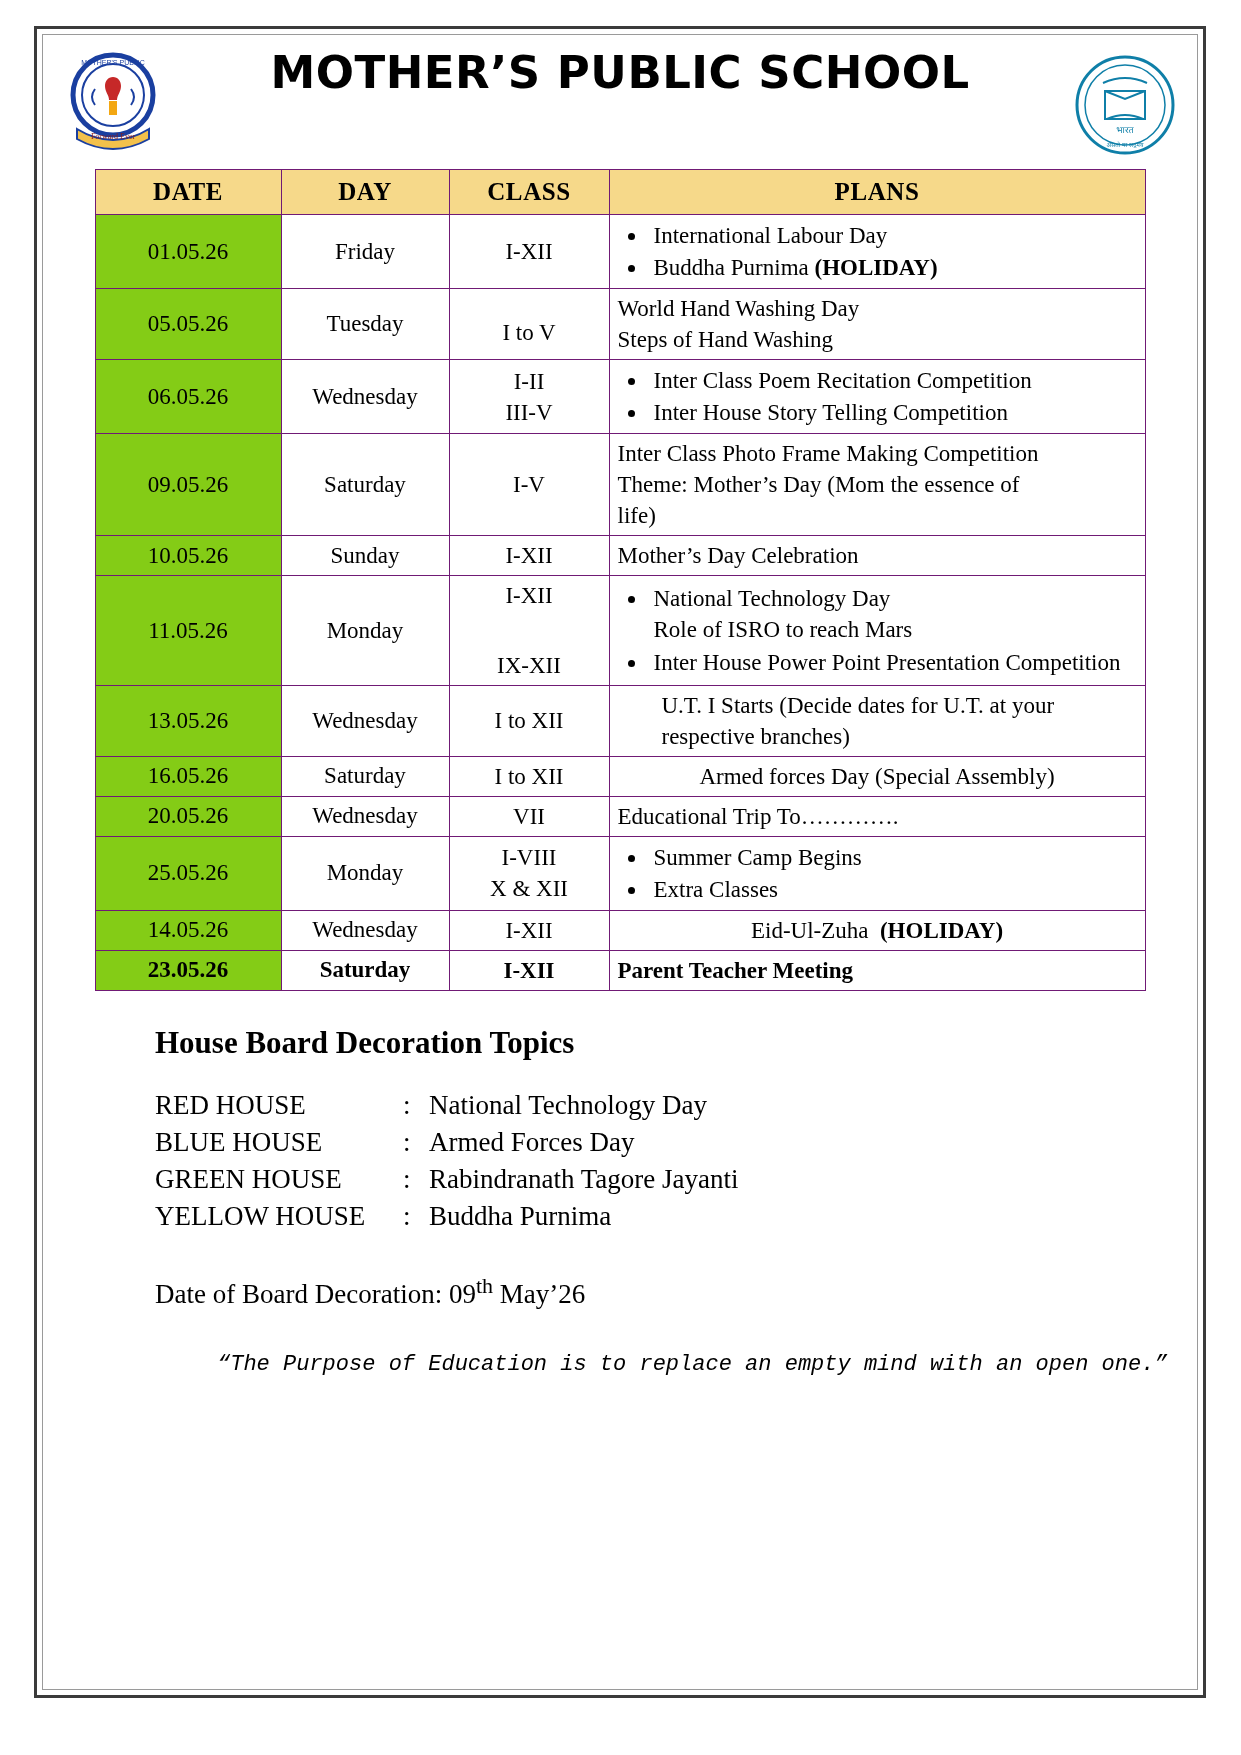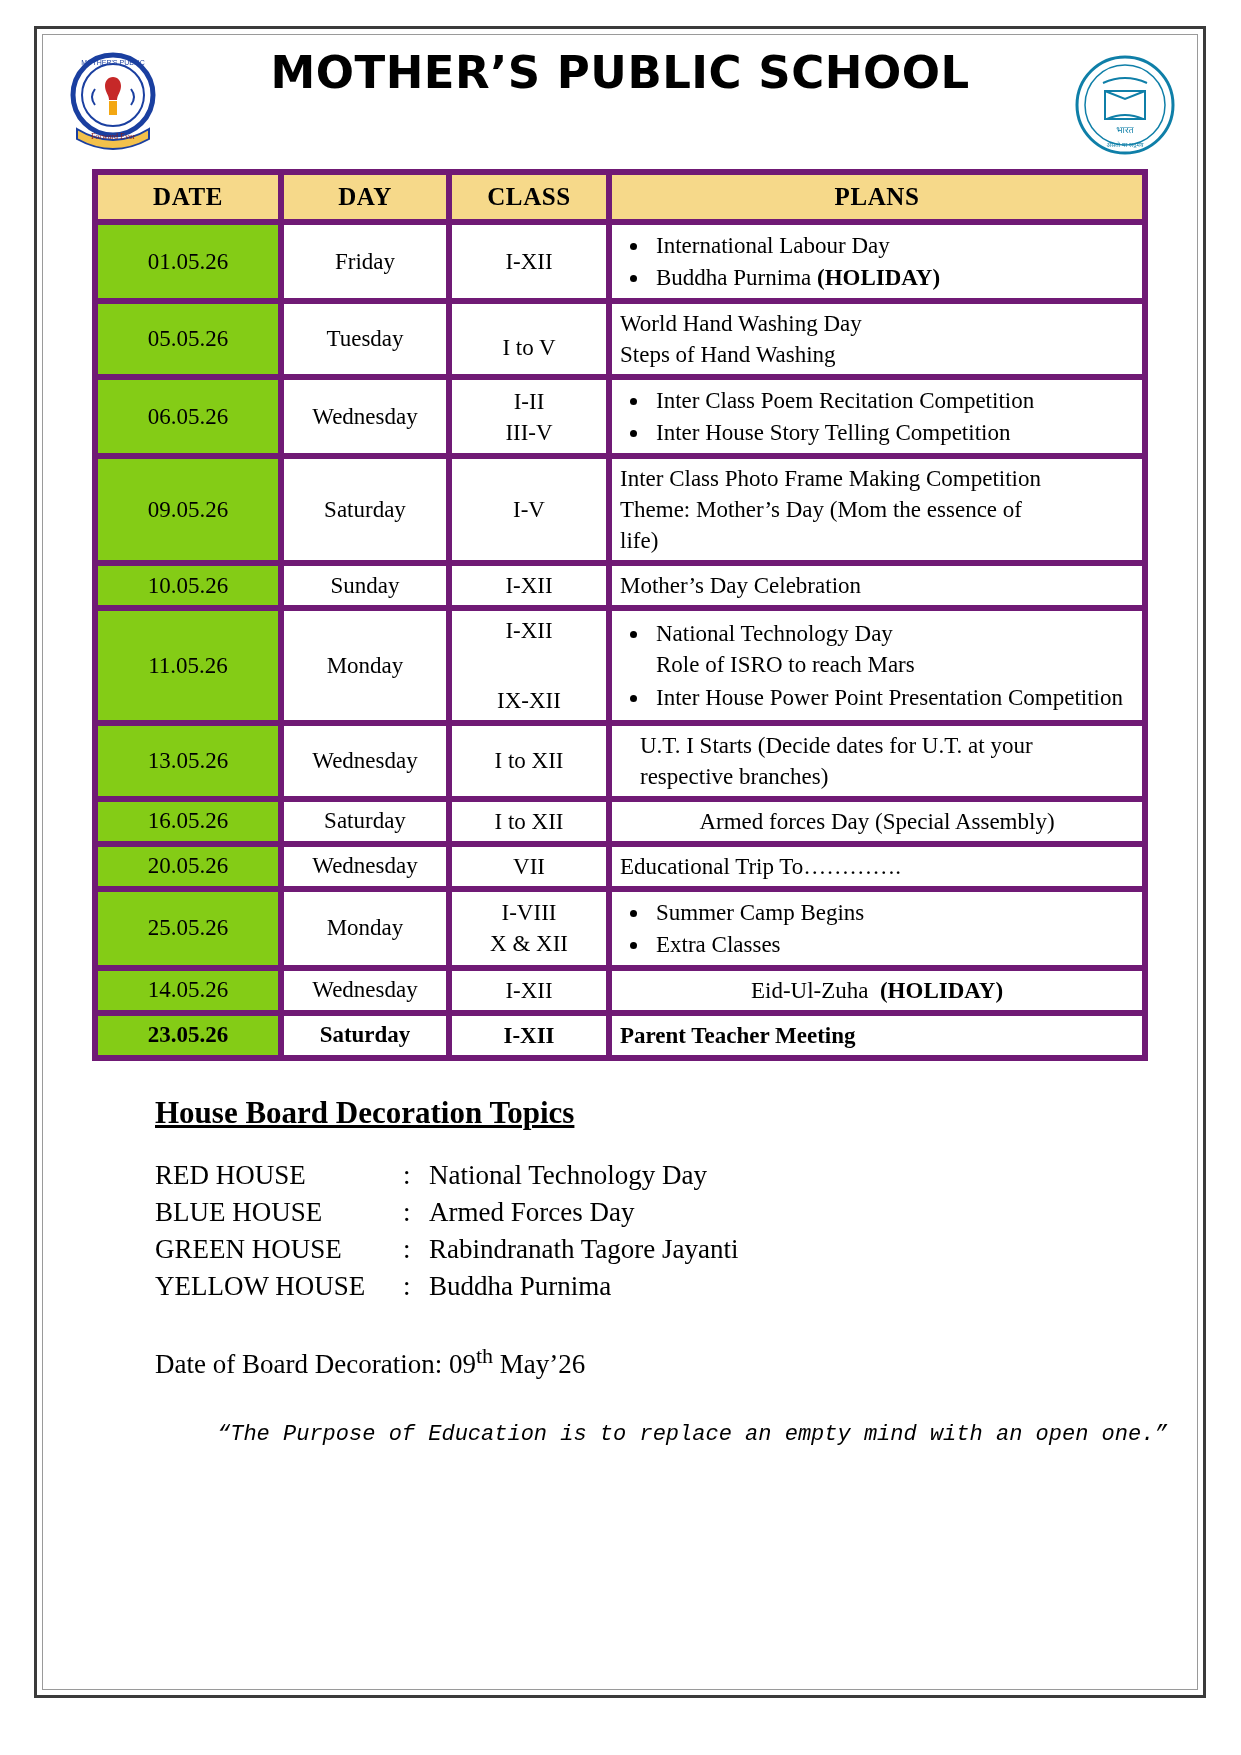--- a/index.html
+++ b/index.html
@@ -69,21 +69,21 @@
     margin-top: 4px;
     letter-spacing: 0.2px;
   }
   table.planner {
     border-collapse: collapse;
     margin: 6px auto 0 auto;
     width: 1050px;
     table-layout: fixed;
   }
   table.planner th, table.planner td {
-    border: 6px solid #701a75;
+    border: 1px solid #701a75;
     padding: 4px 8px;
     font-size: 23px;
     vertical-align: middle;
   }
   table.planner thead th {
     background: #f6d98a;
     font-weight: bold;
     text-align: center;
     font-size: 25px;
     letter-spacing: 0.6px;
@@ -123,21 +123,20 @@
   tr.bold-row td { font-weight: bold; }
   .houses-section {
     margin: 34px 0 0 0;
     padding-left: 112px;
   }
   .houses-title {
     font-family: "Liberation Serif", serif;
     font-weight: bold;
     font-size: 31px;
     margin-bottom: 26px;
-    text-decoration: underline;
   }
   table.houses {
     border-collapse: collapse;
     font-size: 27px;
     font-family: Liberation Serif, serif;
   }
   table.houses td {
     padding: 3px 0;
     vertical-align: top;
   }
@@ -284,21 +283,21 @@
                 </li>
               <li><span>Inter House Power Point Presentation Competition</span></li>
             </ul>
           </td>
         </tr>
 
         <tr>
           <td class="date">13.05.26</td>
           <td class="day">Wednesday</td>
           <td class="cls">I to XII</td>
-          <td class="plans" style="padding-left:28px;">
+          <td class="plans" style="padding-left:52px;">
             <span class="sub-line">U.T. I Starts (Decide dates for U.T. at your</span>
             <span class="sub-line">respective branches)</span>
           </td>
         </tr>
 
         <tr>
           <td class="date">16.05.26</td>
           <td class="day">Saturday</td>
           <td class="cls">I to XII</td>
           <td class="plans center">Armed forces Day (Special Assembly)</td>

